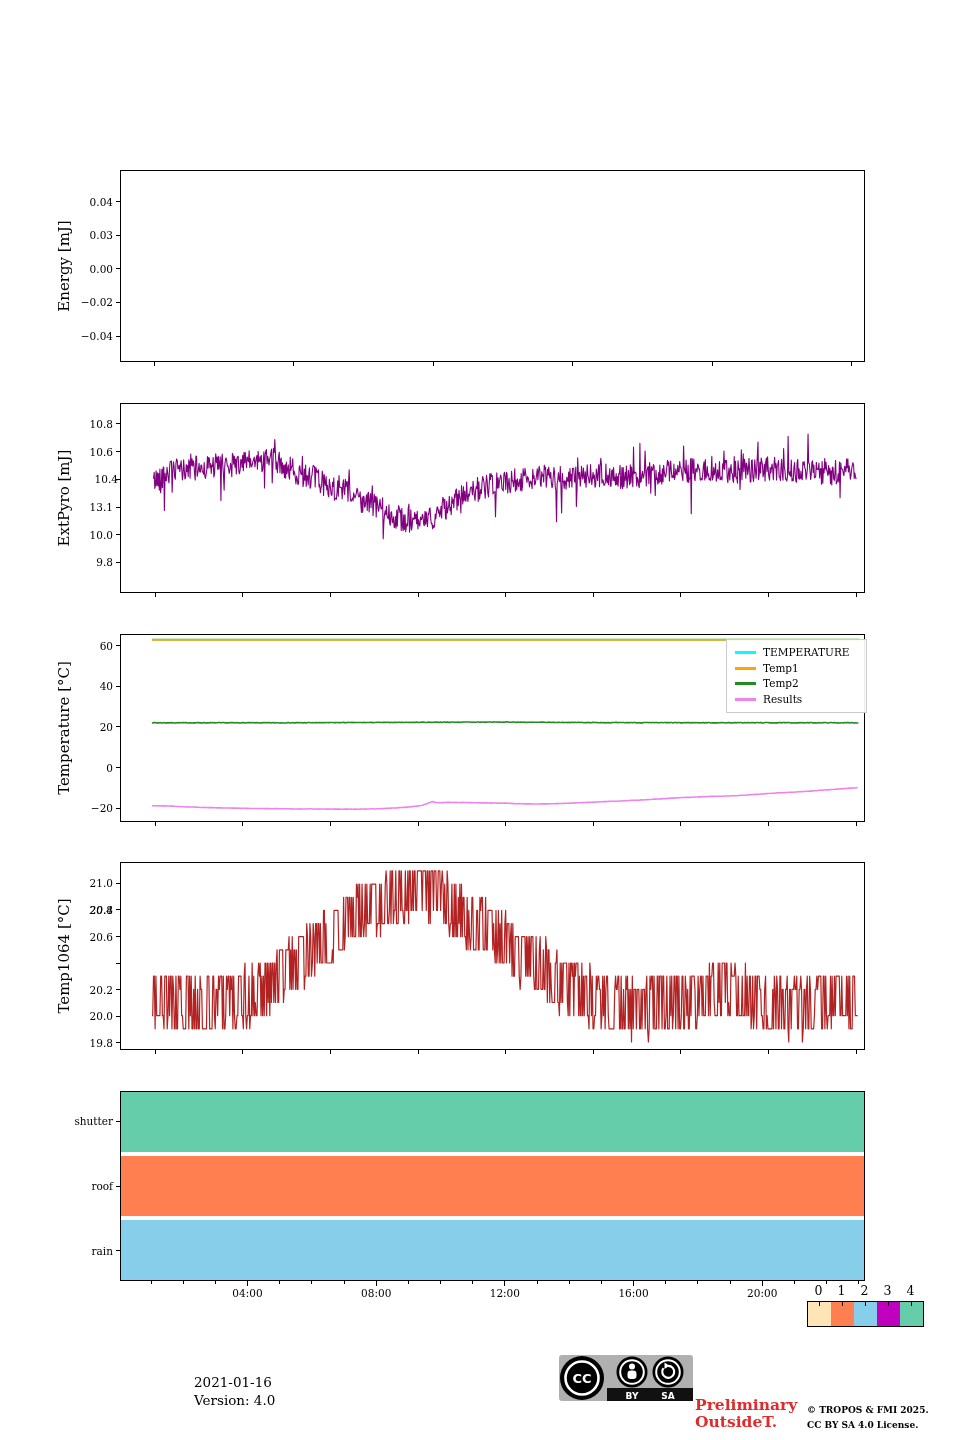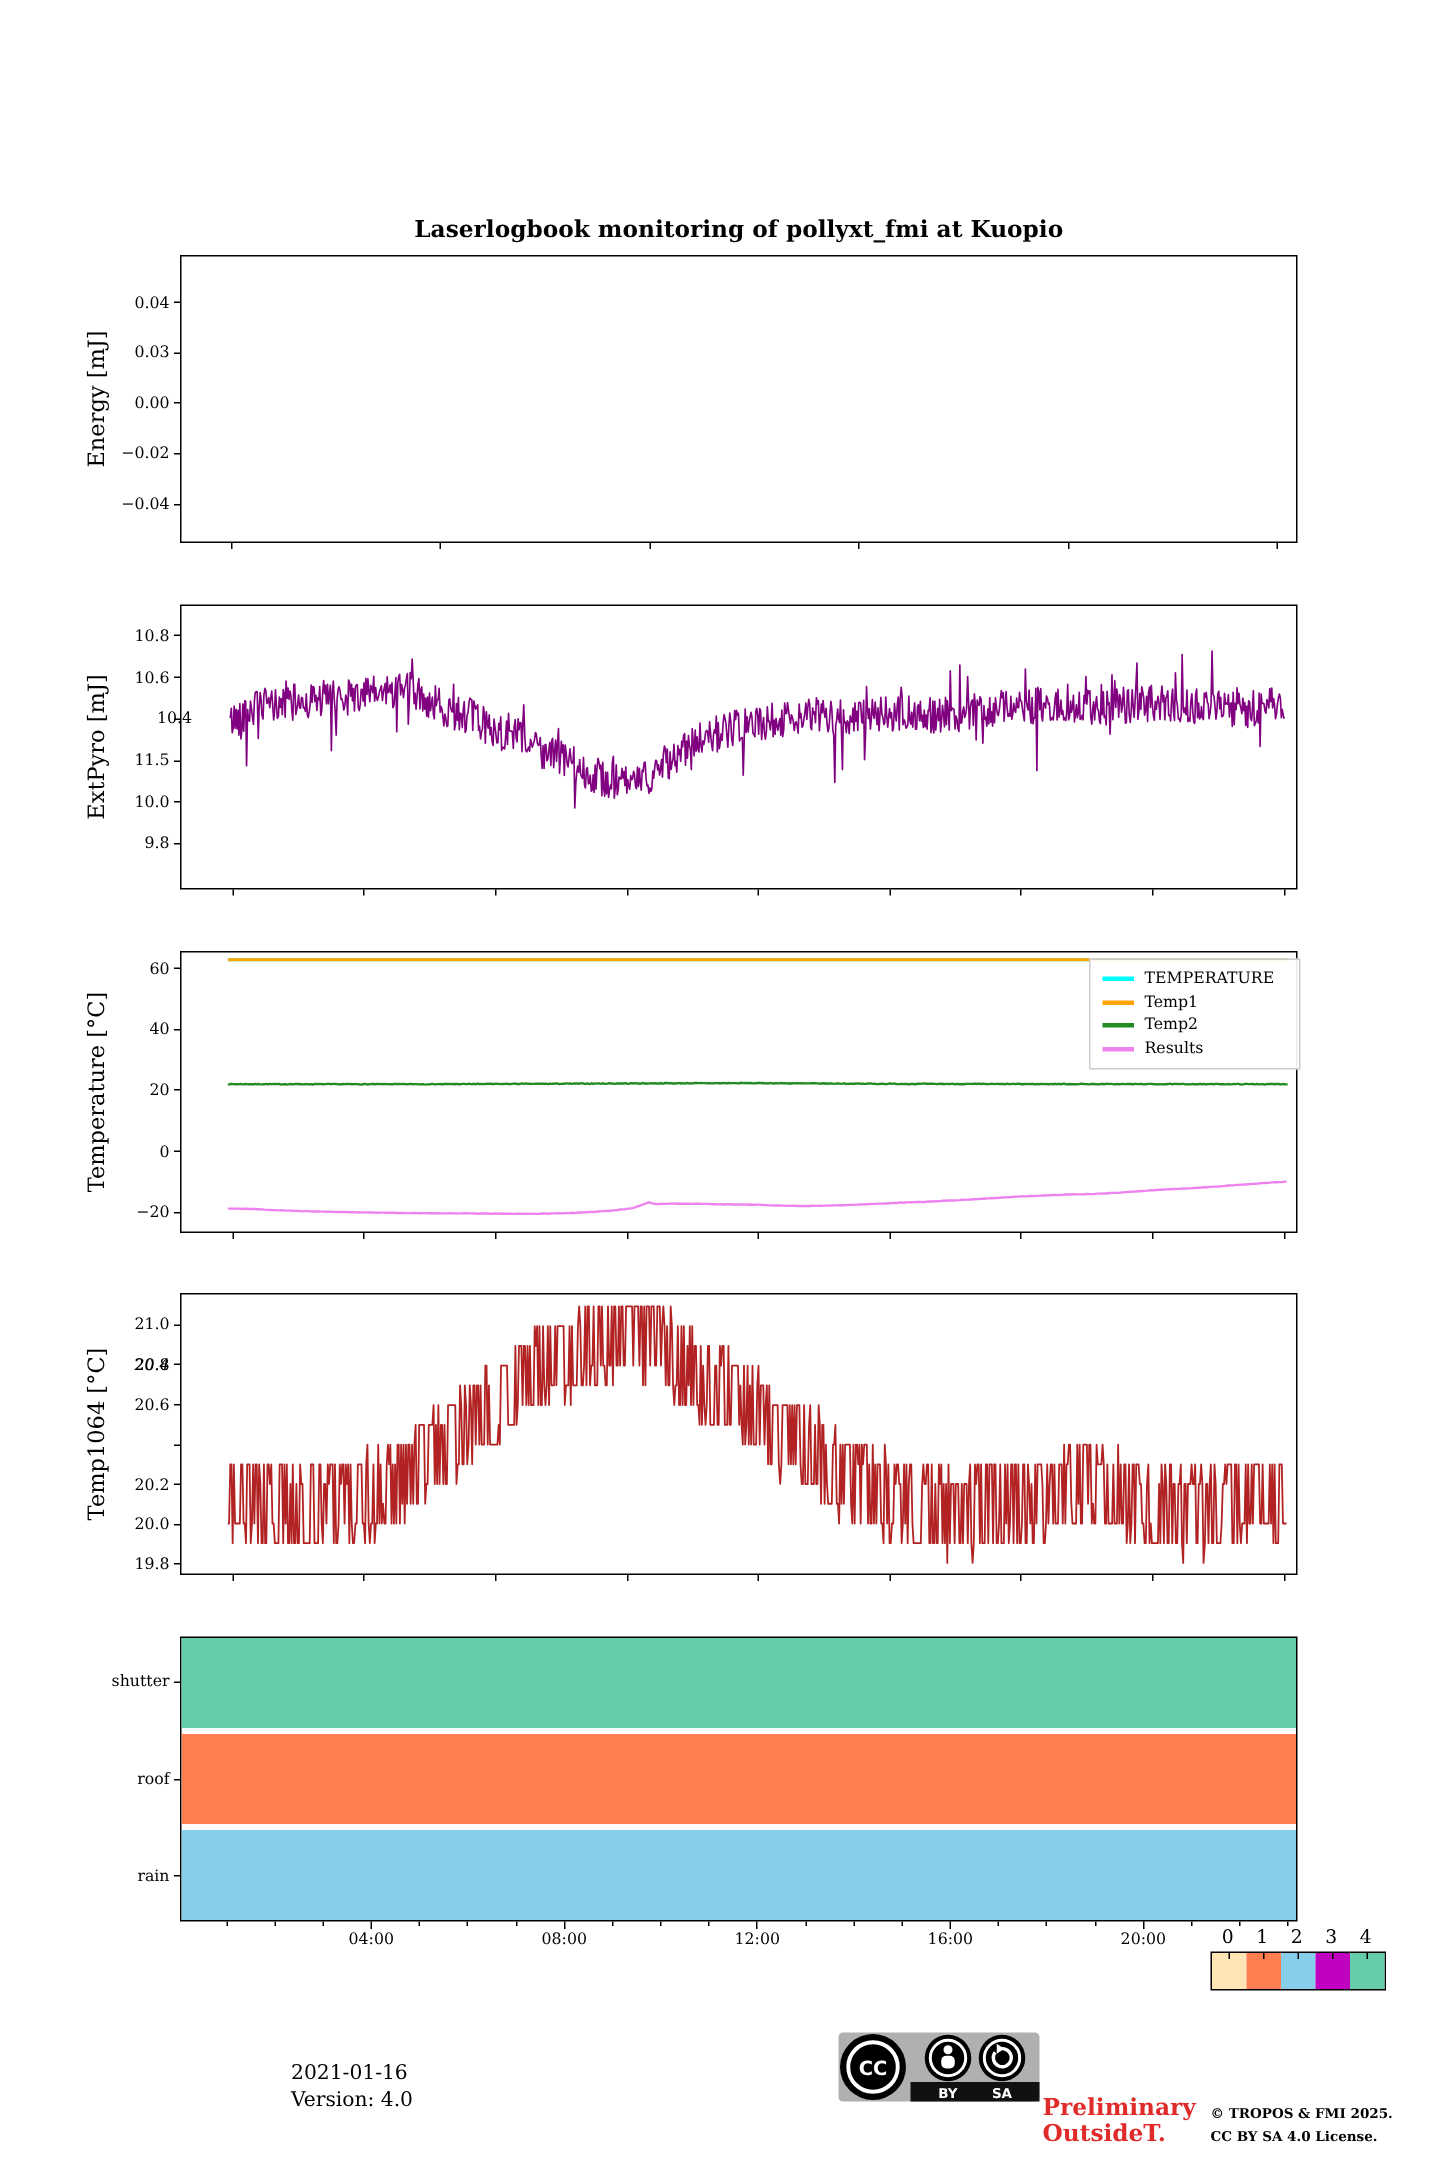--- a/index.html
+++ b/index.html
@@ -27,21 +27,20 @@
   .preliminary{position:absolute;left:695px;top:1396px;font-size:15.5px;font-weight:bold;
                line-height:17px;color:#e02b2b;}
   .copyright{position:absolute;left:807px;top:1403px;font-size:9px;font-weight:bold;line-height:15px;}
   .cc-badge{position:absolute;left:553px;top:1351px;}
 </style>
 </head>
 <body>
 
 <div id="page">
 
-  <div class="fig-title">Laserlogbook monitoring of pollyxt_fmi at Kuopio</div>
 
 
   <div class="footer-date">
     <div>2021-01-16</div>
     <div>Version: 4.0</div>
   </div>
 
   <svg class="cc-badge" width="144" height="54" viewBox="0 0 144 54">
     <rect x="6" y="4" width="134" height="46" rx="3" fill="#b0b0b0"></rect>
     <rect x="54" y="37" width="86" height="13" fill="#111111"></rect>
@@ -93,23 +92,23 @@
     <div class="axes" style="left: 120px; top: 403px; width: 745px; height: 190px;">
       <svg viewBox="0 0 745 190" preserveAspectRatio="none">
         <path d="M32.6 75.6 L33.3 68.9 L33.9 85.4 L34.5 82.6 L35.2 67.4 L35.8 82.4 L36.5 69.6 L37.1 82.9 L37.8 70.3 L38.4 87.0 L39.0 65.8 L39.7 89.6 L40.3 84.4 L41.0 66.0 L41.6 84.4 L42.3 63.7 L42.9 64.2 L43.5 107.6 L44.2 69.7 L44.8 77.1 L45.5 77.6 L46.1 64.0 L46.8 69.3 L47.4 74.7 L48.1 79.8 L48.7 64.6 L49.3 58.3 L50.0 57.8 L50.6 57.7 L51.3 89.2 L51.9 69.0 L52.6 58.4 L53.2 62.8 L53.8 73.7 L54.5 76.1 L55.1 59.9 L55.8 55.5 L56.4 57.3 L57.1 65.7 L57.7 65.1 L58.3 61.7 L59.0 68.5 L59.6 62.3 L60.3 57.3 L60.9 65.8 L61.6 76.8 L62.2 71.4 L62.8 56.5 L63.5 67.1 L64.1 75.7 L64.8 74.4 L65.4 61.3 L66.1 68.4 L66.7 62.3 L67.4 73.3 L68.0 56.3 L68.6 58.6 L69.3 75.0 L69.9 50.5 L70.6 62.2 L71.2 55.3 L71.9 62.9 L72.5 57.3 L73.1 60.1 L73.8 70.8 L74.4 76.9 L75.1 52.7 L75.7 52.8 L76.4 73.1 L77.0 70.0 L77.6 66.3 L78.3 60.0 L78.9 68.6 L79.6 68.8 L80.2 61.6 L80.9 62.1 L81.5 68.6 L82.2 68.6 L82.8 71.0 L83.4 59.1 L84.1 73.2 L84.7 75.2 L85.4 71.0 L86.0 66.6 L86.7 53.2 L87.3 65.0 L87.9 54.2 L88.6 54.8 L89.2 64.4 L89.9 60.2 L90.5 70.3 L91.2 61.8 L91.8 63.1 L92.4 54.2 L93.1 73.8 L93.7 70.9 L94.4 58.1 L95.0 50.2 L95.7 59.1 L96.3 53.5 L96.9 66.0 L97.6 52.8 L98.2 65.9 L98.9 59.0 L99.5 53.4 L100.2 97.5 L100.8 58.3 L101.5 50.5 L102.1 62.7 L102.7 70.6 L103.4 87.0 L104.0 63.1 L104.7 56.2 L105.3 54.4 L106.0 57.3 L106.6 62.8 L107.2 62.4 L107.9 65.5 L108.5 70.1 L109.2 67.0 L109.8 60.0 L110.5 62.7 L111.1 73.4 L111.7 49.9 L112.4 51.7 L113.0 60.8 L113.7 52.8 L114.3 64.0 L115.0 55.7 L115.6 70.8 L116.3 54.4 L116.9 53.2 L117.5 52.9 L118.2 68.5 L118.8 70.5 L119.5 66.3 L120.1 56.1 L120.8 56.3 L121.4 64.2 L122.0 51.8 L122.7 67.4 L123.3 48.7 L124.0 59.5 L124.6 49.0 L125.3 58.1 L125.9 64.5 L126.5 53.5 L127.2 55.0 L127.8 58.4 L128.5 47.4 L129.1 64.1 L129.8 55.0 L130.4 61.9 L131.0 63.6 L131.7 61.0 L132.3 57.9 L133.0 55.7 L133.6 53.7 L134.3 63.7 L134.9 58.6 L135.6 54.9 L136.2 52.1 L136.8 65.8 L137.5 47.7 L138.1 58.4 L138.8 57.6 L139.4 53.1 L140.1 58.7 L140.7 51.8 L141.3 68.5 L142.0 67.0 L142.6 60.0 L143.3 48.3 L143.9 84.8 L144.6 51.5 L145.2 47.5 L145.8 46.0 L146.5 60.0 L147.1 52.8 L147.8 56.4 L148.4 61.8 L149.1 55.2 L149.7 53.2 L150.4 48.6 L151.0 45.5 L151.6 79.7 L152.3 63.2 L152.9 44.8 L153.6 48.9 L154.2 35.8 L154.9 50.6 L155.5 65.8 L156.1 58.6 L156.8 69.5 L157.4 61.2 L158.1 52.5 L158.7 48.9 L159.4 69.4 L160.0 56.5 L160.6 54.5 L161.3 70.7 L161.9 59.3 L162.6 69.6 L163.2 62.0 L163.9 74.2 L164.5 61.3 L165.1 74.9 L165.8 58.7 L166.4 70.5 L167.1 65.8 L167.7 61.4 L168.4 73.1 L169.0 76.0 L169.7 53.7 L170.3 67.1 L170.9 63.8 L171.6 62.7 L172.2 55.5 L172.9 71.6 L173.5 67.7 L174.2 69.8 L174.8 75.0 L175.4 80.8 L176.1 72.8 L176.7 75.8 L177.4 81.2 L178.0 80.8 L178.7 63.5 L179.3 62.5 L179.9 68.3 L180.6 71.0 L181.2 71.4 L181.9 52.8 L182.5 83.5 L183.2 79.2 L183.8 65.8 L184.5 77.1 L185.1 61.7 L185.7 83.3 L186.4 72.2 L187.0 73.0 L187.7 81.9 L188.3 70.2 L189.0 64.4 L189.6 85.2 L190.2 84.0 L190.9 73.6 L191.5 72.0 L192.2 64.9 L192.8 62.0 L193.5 62.8 L194.1 63.4 L194.7 83.8 L195.4 64.0 L196.0 66.7 L196.7 69.5 L197.3 68.3 L198.0 66.6 L198.6 83.8 L199.2 81.1 L199.9 89.6 L200.5 85.3 L201.2 82.3 L201.8 67.7 L202.5 72.6 L203.1 92.4 L203.8 71.3 L204.4 78.8 L205.0 82.3 L205.7 73.3 L206.3 86.9 L207.0 81.9 L207.6 91.2 L208.3 93.9 L208.9 76.1 L209.5 81.2 L210.2 86.5 L210.8 92.2 L211.5 92.1 L212.1 79.1 L212.8 83.3 L213.4 74.7 L214.0 97.3 L214.7 95.1 L215.3 95.7 L216.0 96.3 L216.6 89.4 L217.3 77.5 L217.9 93.3 L218.6 72.3 L219.2 83.9 L219.8 84.3 L220.5 84.3 L221.1 84.4 L221.8 95.9 L222.4 81.1 L223.1 76.6 L223.7 89.0 L224.3 91.6 L225.0 76.0 L225.6 83.5 L226.3 78.5 L226.9 78.7 L227.6 98.2 L228.2 77.8 L228.8 66.6 L229.5 88.1 L230.1 97.3 L230.8 98.3 L231.4 96.7 L232.1 95.0 L232.7 97.9 L233.3 89.8 L234.0 93.1 L234.6 95.1 L235.3 92.4 L235.9 90.6 L236.6 85.2 L237.2 86.5 L237.9 92.5 L238.5 93.9 L239.1 93.4 L239.8 88.7 L240.4 100.2 L241.1 109.5 L241.7 94.1 L242.4 109.5 L243.0 93.3 L243.6 93.4 L244.3 104.4 L244.9 103.1 L245.6 96.5 L246.2 91.8 L246.9 107.5 L247.5 90.7 L248.1 89.2 L248.8 109.0 L249.4 98.3 L250.1 90.4 L250.7 104.8 L251.4 91.9 L252.0 82.6 L252.7 112.6 L253.3 102.2 L253.9 91.2 L254.6 99.0 L255.2 93.6 L255.9 114.2 L256.5 93.7 L257.2 99.4 L257.8 106.3 L258.4 108.4 L259.1 101.9 L259.7 96.3 L260.4 103.9 L261.0 106.1 L261.7 105.1 L262.3 94.8 L262.9 136.1 L263.6 119.1 L264.2 112.2 L264.9 107.8 L265.5 111.9 L266.2 103.5 L266.8 113.3 L267.4 115.0 L268.1 116.1 L268.7 101.9 L269.4 120.4 L270.0 122.6 L270.7 109.6 L271.3 108.9 L272.0 119.9 L272.6 119.4 L273.2 113.9 L273.9 124.8 L274.5 124.3 L275.2 113.8 L275.8 125.6 L276.5 107.1 L277.1 123.4 L277.7 109.5 L278.4 102.6 L279.0 105.0 L279.7 109.7 L280.3 107.1 L281.0 127.8 L281.6 105.4 L282.2 122.6 L282.9 128.2 L283.5 111.9 L284.2 126.7 L284.8 112.0 L285.5 129.0 L286.1 123.9 L286.8 120.6 L287.4 123.2 L288.0 105.5 L288.7 101.2 L289.3 129.5 L290.0 122.2 L290.6 107.0 L291.3 127.2 L291.9 123.9 L292.5 115.2 L293.2 116.2 L293.8 116.6 L294.5 109.4 L295.1 116.0 L295.8 111.5 L296.4 121.1 L297.0 108.4 L297.7 126.2 L298.3 116.9 L299.0 121.5 L299.6 123.5 L300.3 114.3 L300.9 117.0 L301.5 116.5 L302.2 111.4 L302.8 113.4 L303.5 121.5 L304.1 123.1 L304.8 108.5 L305.4 121.6 L306.1 109.3 L306.7 119.0 L307.3 124.1 L308.0 110.5 L308.6 111.8 L309.3 105.5 L309.9 105.2 L310.6 116.9 L311.2 121.2 L311.8 120.7 L312.5 126.2 L313.1 122.5 L313.8 124.9 L314.4 123.2 L315.1 111.2 L315.7 116.0 L316.3 109.1 L317.0 103.9 L317.6 104.4 L318.3 110.4 L318.9 107.0 L319.6 113.9 L320.2 110.6 L320.9 103.5 L321.5 115.3 L322.1 99.8 L322.8 94.4 L323.4 96.0 L324.1 105.5 L324.7 96.4 L325.4 115.8 L326.0 116.4 L326.6 98.3 L327.3 110.1 L327.9 106.0 L328.6 103.1 L329.2 93.2 L329.9 107.6 L330.5 104.7 L331.1 111.9 L331.8 94.1 L332.4 100.2 L333.1 96.6 L333.7 104.7 L334.4 91.2 L335.0 95.0 L335.6 87.4 L336.3 85.9 L336.9 107.2 L337.6 91.0 L338.2 102.5 L338.9 87.3 L339.5 93.7 L340.2 97.2 L340.8 110.2 L341.4 82.5 L342.1 92.1 L342.7 101.0 L343.4 83.6 L344.0 97.9 L344.7 88.2 L345.3 96.7 L345.9 98.3 L346.6 78.9 L347.2 93.5 L347.9 98.4 L348.5 90.9 L349.2 93.2 L349.8 89.7 L350.4 84.7 L351.1 83.8 L351.7 85.0 L352.4 91.8 L353.0 78.0 L353.7 86.3 L354.3 92.6 L355.0 97.5 L355.6 87.2 L356.2 83.5 L356.9 85.6 L357.5 74.2 L358.2 98.4 L358.8 78.6 L359.5 96.1 L360.1 92.0 L360.7 86.2 L361.4 90.5 L362.0 79.2 L362.7 73.2 L363.3 75.7 L364.0 79.4 L364.6 87.7 L365.2 95.1 L365.9 80.9 L366.5 72.1 L367.2 78.1 L367.8 89.9 L368.5 94.0 L369.1 82.7 L369.8 70.5 L370.4 76.6 L371.0 70.3 L371.7 73.5 L372.3 72.2 L373.0 90.9 L373.6 89.4 L374.3 89.0 L374.9 88.6 L375.5 114.0 L376.2 89.0 L376.8 69.4 L377.5 85.2 L378.1 74.7 L378.8 84.8 L379.4 78.4 L380.0 75.3 L380.7 71.7 L381.3 74.5 L382.0 85.8 L382.6 86.4 L383.3 88.0 L383.9 71.3 L384.5 69.0 L385.2 73.6 L385.8 86.4 L386.5 69.1 L387.1 70.4 L387.8 90.0 L388.4 81.3 L389.1 75.1 L389.7 85.7 L390.3 89.7 L391.0 84.4 L391.6 67.9 L392.3 77.8 L392.9 77.5 L393.6 83.5 L394.2 78.1 L394.8 65.5 L395.5 88.1 L396.1 76.8 L396.8 86.6 L397.4 75.6 L398.1 81.1 L398.7 83.7 L399.3 79.0 L400.0 75.9 L400.6 87.1 L401.3 70.2 L401.9 88.0 L402.6 82.9 L403.2 65.4 L403.9 72.5 L404.5 72.3 L405.1 65.1 L405.8 70.5 L406.4 75.0 L407.1 79.2 L407.7 73.3 L408.4 75.2 L409.0 78.1 L409.6 83.9 L410.3 78.7 L410.9 77.9 L411.6 80.9 L412.2 85.7 L412.9 66.1 L413.5 75.2 L414.1 72.4 L414.8 81.7 L415.4 80.7 L416.1 76.0 L416.7 71.8 L417.4 65.4 L418.0 76.4 L418.6 69.0 L419.3 62.9 L419.9 66.2 L420.6 81.6 L421.2 83.3 L421.9 68.6 L422.5 72.8 L423.2 71.4 L423.8 78.7 L424.4 61.8 L425.1 66.2 L425.7 63.8 L426.4 84.1 L427.0 76.2 L427.7 66.0 L428.3 71.9 L428.9 63.7 L429.6 71.9 L430.2 75.1 L430.9 68.9 L431.5 79.3 L432.2 84.7 L432.8 82.0 L433.4 73.6 L434.1 64.3 L434.7 69.1 L435.4 83.6 L436.0 87.1 L436.7 118.9 L437.3 80.6 L438.0 76.5 L438.6 69.4 L439.2 75.9 L439.9 78.6 L440.5 63.3 L441.2 86.0 L441.8 110.2 L442.5 70.0 L443.1 78.7 L443.7 78.2 L444.4 85.4 L445.0 77.3 L445.7 78.4 L446.3 86.0 L447.0 74.0 L447.6 77.1 L448.2 78.3 L448.9 68.8 L449.5 84.2 L450.2 65.2 L450.8 77.8 L451.5 71.0 L452.1 83.8 L452.7 65.2 L453.4 64.8 L454.0 65.5 L454.7 78.1 L455.3 78.9 L456.0 63.6 L456.6 103.6 L457.3 85.4 L457.9 54.3 L458.5 68.9 L459.2 75.8 L459.8 69.1 L460.5 83.0 L461.1 76.5 L461.8 63.0 L462.4 73.0 L463.0 75.7 L463.7 64.8 L464.3 72.6 L465.0 79.9 L465.6 68.6 L466.3 84.1 L466.9 73.0 L467.5 61.5 L468.2 73.0 L468.8 74.6 L469.5 79.9 L470.1 78.7 L470.8 61.3 L471.4 74.1 L472.1 81.6 L472.7 75.0 L473.3 69.1 L474.0 75.4 L474.6 71.8 L475.3 84.2 L475.9 82.4 L476.6 65.8 L477.2 72.5 L477.8 77.4 L478.5 66.3 L479.1 61.3 L479.8 83.6 L480.4 62.9 L481.1 54.8 L481.7 60.8 L482.3 80.0 L483.0 76.6 L483.6 78.0 L484.3 82.3 L484.9 81.5 L485.6 79.9 L486.2 60.7 L486.8 76.8 L487.5 79.6 L488.1 71.7 L488.8 81.6 L489.4 72.3 L490.1 65.2 L490.7 83.1 L491.4 82.8 L492.0 67.7 L492.6 66.4 L493.3 77.3 L493.9 64.3 L494.6 77.6 L495.2 73.7 L495.9 81.9 L496.5 70.2 L497.1 81.4 L497.8 73.4 L498.4 83.0 L499.1 70.3 L499.7 70.5 L500.4 61.9 L501.0 85.3 L501.6 82.7 L502.3 64.1 L502.9 85.5 L503.6 64.2 L504.2 83.7 L504.9 75.3 L505.5 69.0 L506.2 77.2 L506.8 62.8 L507.4 84.9 L508.1 77.0 L508.7 66.9 L509.4 73.3 L510.0 81.5 L510.7 61.5 L511.3 80.0 L511.9 63.7 L512.6 72.0 L513.2 83.6 L513.9 43.6 L514.5 70.5 L515.2 68.8 L515.8 69.2 L516.4 69.7 L517.1 82.9 L517.7 74.1 L518.4 76.6 L519.0 82.4 L519.7 84.5 L520.3 39.8 L520.9 79.0 L521.6 78.6 L522.2 71.1 L522.9 68.0 L523.5 75.1 L524.2 72.9 L524.8 68.8 L525.5 47.6 L526.1 64.2 L526.7 82.9 L527.4 67.5 L528.0 64.5 L528.7 63.3 L529.3 80.5 L530.0 59.1 L530.6 65.9 L531.2 90.2 L531.9 63.4 L532.5 66.6 L533.2 66.9 L533.8 61.1 L534.5 62.9 L535.1 77.1 L535.7 92.4 L536.4 67.1 L537.0 76.2 L537.7 74.9 L538.3 81.0 L539.0 69.4 L539.6 79.5 L540.3 61.8 L540.9 78.2 L541.5 71.3 L542.2 80.9 L542.8 65.6 L543.5 78.6 L544.1 61.9 L544.8 68.5 L545.4 72.7 L546.0 73.9 L546.7 69.7 L547.3 63.6 L548.0 57.0 L548.6 61.8 L549.3 58.4 L549.9 77.7 L550.5 66.7 L551.2 57.7 L551.8 67.7 L552.5 74.4 L553.1 72.7 L553.8 74.3 L554.4 60.8 L555.0 76.3 L555.7 72.8 L556.3 65.5 L557.0 70.5 L557.6 71.7 L558.3 62.0 L558.9 68.4 L559.6 68.6 L560.2 58.1 L560.8 63.9 L561.5 64.2 L562.1 68.9 L562.8 73.7 L563.4 77.4 L564.1 42.5 L564.7 63.5 L565.3 67.7 L566.0 70.1 L566.6 56.7 L567.3 73.4 L567.9 78.9 L568.6 61.7 L569.2 79.4 L569.8 75.3 L570.5 75.4 L571.1 55.5 L571.8 110.9 L572.4 54.8 L573.1 57.6 L573.7 69.9 L574.4 55.6 L575.0 74.7 L575.6 77.5 L576.3 65.4 L576.9 65.5 L577.6 68.8 L578.2 60.6 L578.9 62.4 L579.5 66.1 L580.1 65.4 L580.8 76.9 L581.4 76.3 L582.1 75.0 L582.7 76.8 L583.4 69.6 L584.0 62.3 L584.6 58.4 L585.3 76.8 L585.9 56.1 L586.6 74.9 L587.2 71.5 L587.9 63.3 L588.5 73.0 L589.1 70.4 L589.8 76.7 L590.4 75.4 L591.1 77.2 L591.7 72.1 L592.4 52.8 L593.0 76.7 L593.7 74.1 L594.3 64.1 L594.9 71.6 L595.6 68.2 L596.2 60.1 L596.9 78.1 L597.5 73.5 L598.2 66.6 L598.8 75.3 L599.4 72.6 L600.1 58.2 L600.7 76.5 L601.4 76.0 L602.0 73.6 L602.7 76.7 L603.3 60.4 L603.9 65.5 L604.6 47.6 L605.2 66.2 L605.9 56.8 L606.5 59.0 L607.2 57.1 L607.8 74.7 L608.5 79.6 L609.1 69.8 L609.7 64.6 L610.4 76.7 L611.0 66.6 L611.7 61.1 L612.3 69.5 L613.0 70.6 L613.6 77.5 L614.2 79.2 L614.9 53.0 L615.5 73.2 L616.2 57.8 L616.8 75.0 L617.5 74.2 L618.1 80.1 L618.7 57.4 L619.4 66.4 L620.0 65.0 L620.7 86.4 L621.3 70.3 L622.0 46.4 L622.6 76.6 L623.2 63.9 L623.9 50.4 L624.5 68.4 L625.2 55.9 L625.8 60.9 L626.5 75.0 L627.1 59.6 L627.8 62.5 L628.4 71.5 L629.0 67.3 L629.7 54.8 L630.3 65.8 L631.0 79.0 L631.6 78.4 L632.3 57.1 L632.9 56.5 L633.5 73.1 L634.2 78.4 L634.8 71.4 L635.5 56.4 L636.1 66.6 L636.8 75.0 L637.4 65.1 L638.0 53.5 L638.7 38.4 L639.3 76.4 L640.0 70.5 L640.6 58.8 L641.3 69.7 L641.9 54.5 L642.6 58.2 L643.2 61.9 L643.8 73.5 L644.5 69.9 L645.1 60.8 L645.8 77.8 L646.4 58.7 L647.1 54.6 L647.7 68.4 L648.3 53.4 L649.0 66.5 L649.6 73.4 L650.3 77.0 L650.9 64.2 L651.6 69.6 L652.2 64.6 L652.8 60.8 L653.5 66.2 L654.1 76.4 L654.8 60.4 L655.4 53.9 L656.1 64.6 L656.7 60.1 L657.3 76.7 L658.0 62.0 L658.6 61.1 L659.3 57.1 L659.9 73.7 L660.6 73.7 L661.2 77.4 L661.9 61.5 L662.5 56.0 L663.1 71.4 L663.8 77.1 L664.4 45.0 L665.1 63.4 L665.7 66.8 L666.4 76.1 L667.0 75.8 L667.6 77.9 L668.3 73.1 L668.9 32.7 L669.6 69.3 L670.2 71.9 L670.9 68.4 L671.5 73.2 L672.1 56.7 L672.8 77.9 L673.4 75.6 L674.1 77.6 L674.7 64.2 L675.4 59.1 L676.0 71.3 L676.7 78.3 L677.3 79.1 L677.9 59.7 L678.6 56.0 L679.2 75.3 L679.9 65.4 L680.5 76.1 L681.2 75.0 L681.8 67.7 L682.4 75.0 L683.1 76.5 L683.7 58.7 L684.4 61.6 L685.0 58.2 L685.7 64.8 L686.3 66.0 L686.9 75.9 L687.6 71.9 L688.2 65.9 L688.9 30.3 L689.5 59.4 L690.2 60.7 L690.8 67.1 L691.5 76.3 L692.1 71.5 L692.7 59.2 L693.4 57.4 L694.0 69.3 L694.7 61.6 L695.3 74.5 L696.0 74.4 L696.6 72.8 L697.2 58.8 L697.9 66.1 L698.5 65.5 L699.2 66.1 L699.8 59.6 L700.5 74.8 L701.1 66.2 L701.7 65.2 L702.4 81.1 L703.0 58.1 L703.7 80.0 L704.3 65.5 L705.0 69.7 L705.6 55.1 L706.2 65.8 L706.9 58.9 L707.5 66.2 L708.2 69.0 L708.8 72.5 L709.5 62.1 L710.1 70.6 L710.8 65.0 L711.4 80.5 L712.0 67.4 L712.7 81.8 L713.3 63.8 L714.0 64.5 L714.6 75.5 L715.3 77.2 L715.9 68.9 L716.5 57.0 L717.2 80.7 L717.8 79.1 L718.5 77.4 L719.1 70.6 L719.8 78.8 L720.4 58.6 L721.0 94.7 L721.7 59.4 L722.3 65.6 L723.0 65.5 L723.6 66.0 L724.3 70.9 L724.9 72.2 L725.6 63.0 L726.2 64.4 L726.8 68.7 L727.5 55.6 L728.1 64.4 L728.8 55.3 L729.4 68.7 L730.1 62.4 L730.7 67.0 L731.3 75.9 L732.0 72.3 L732.6 66.1 L733.3 61.8 L733.9 59.3 L734.6 62.3 L735.2 75.3 L735.8 69.8 L736.5 73.7 L737.1 76.0 " fill="none" stroke="#800080" stroke-width="1.1" stroke-linejoin="round"></path>
       </svg>
     </div>
     <div class="tickmark" style="left: 116px; top: 423.303px; width: 4px; height: 1px;"></div>
     <div class="ytick-label" style="left: 59px; top: 417.803px;">10.8</div>
     <div class="tickmark" style="left: 116px; top: 451.04px; width: 4px; height: 1px;"></div>
     <div class="ytick-label" style="left: 59px; top: 445.54px;">10.6</div>
     <div class="tickmark" style="left: 116px; top: 478.777px; width: 4px; height: 1px;"></div>
-    <div class="ytick-label" style="left: 74px; top: 473.277px;">10.4</div>
+    <div class="ytick-label" style="left: 64px; top: 473.277px;">10.4</div>
     <div class="tickmark" style="left: 116px; top: 506.515px; width: 4px; height: 1px;"></div>
-    <div class="ytick-label" style="left: 59px; top: 501.015px;">11.5</div>
+    <div class="ytick-label" style="left: 59px; top: 501.015px;">13.1</div>
     <div class="tickmark" style="left: 116px; top: 534.252px; width: 4px; height: 1px;"></div>
     <div class="ytick-label" style="left: 59px; top: 528.752px;">10.0</div>
     <div class="tickmark" style="left: 116px; top: 561.989px; width: 4px; height: 1px;"></div>
     <div class="ytick-label" style="left: 59px; top: 556.489px;">9.8</div>
     <div class="tickmark" style="left: 154.515px; top: 593px; width: 1px; height: 4px;"></div>
     <div class="tickmark" style="left: 242.425px; top: 593px; width: 1px; height: 4px;"></div>
     <div class="tickmark" style="left: 329.59px; top: 593px; width: 1px; height: 4px;"></div>
     <div class="tickmark" style="left: 417.5px; top: 593px; width: 1px; height: 4px;"></div>
     <div class="tickmark" style="left: 505.41px; top: 593px; width: 1px; height: 4px;"></div>
     <div class="tickmark" style="left: 592.575px; top: 593px; width: 1px; height: 4px;"></div>

